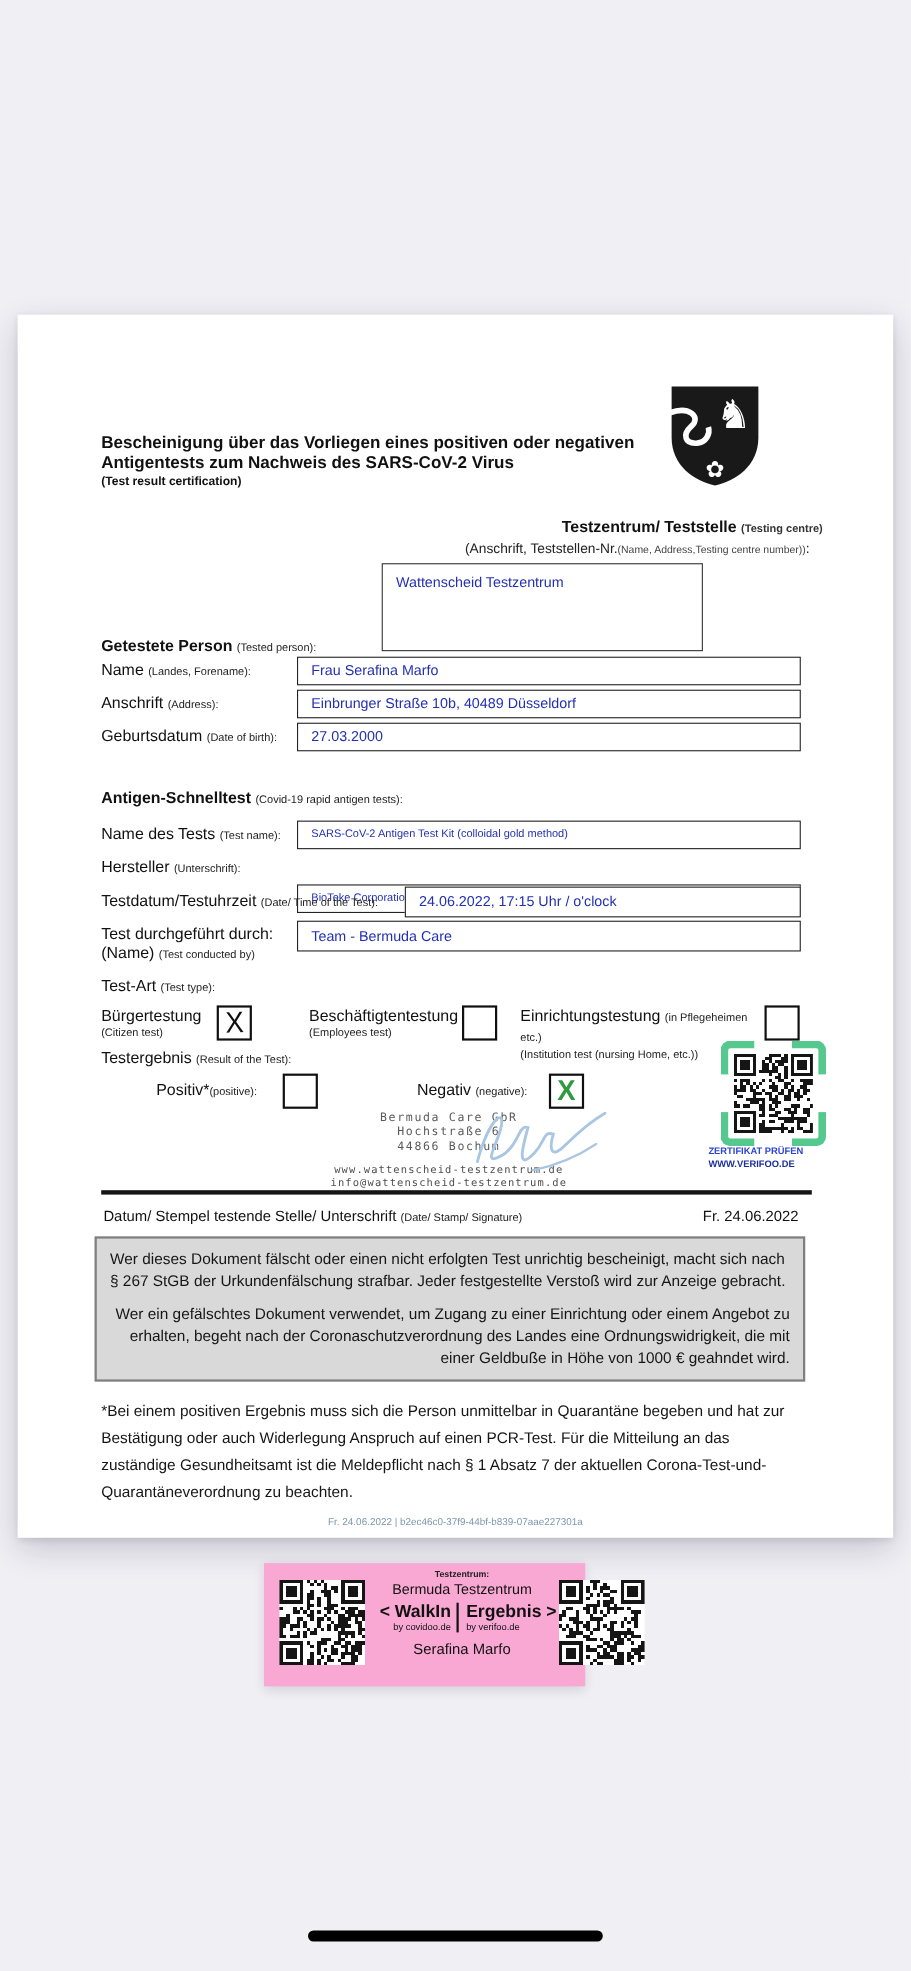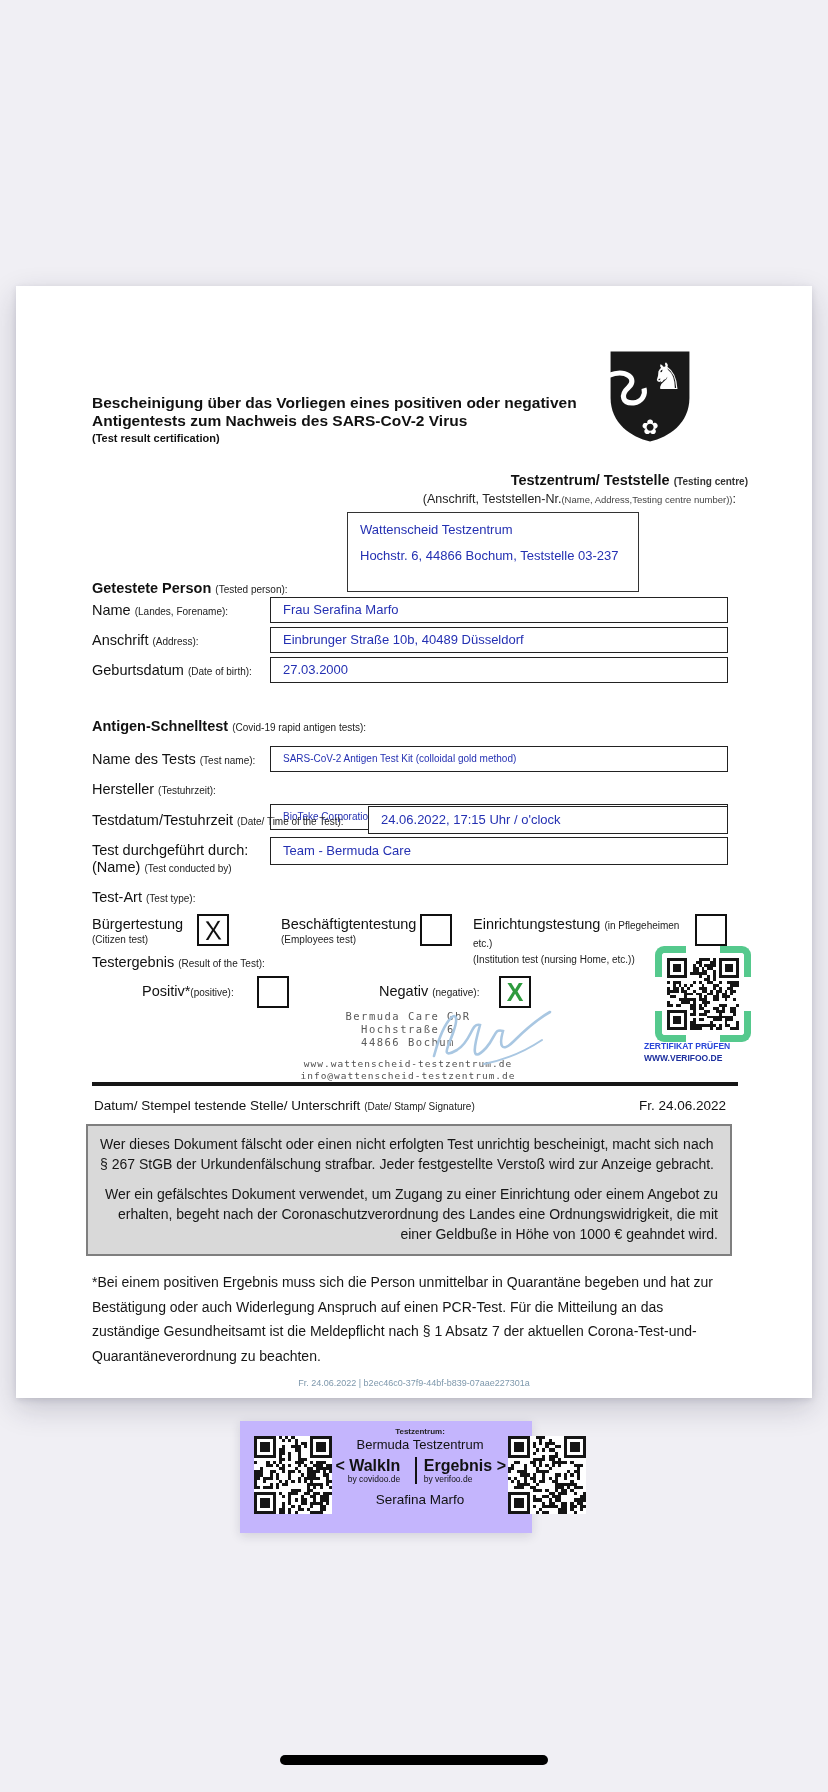--- a/index.html
+++ b/index.html
@@ -62,29 +62,29 @@
   .datum-date{top:812px;right:86px;font-size:13.5px;}
   .warnbox{
     left:70px;top:838px;width:646px;box-sizing:border-box;background:#d9d9d9;border:2px solid #7f7f7f;
     padding:8px 12px 10px 12px;font-size:14px;line-height:20px;color:#161616;
   }
   .warnbox p{margin:0;} .warnbox p+p{margin-top:10px;text-align:right;}
   .footnote{left:76px;top:984px;width:640px;font-size:14px;line-height:24.5px;color:#161616;}
   .docid{left:0;top:1092px;width:796px;text-align:center;font-size:9px;color:var(--doc-id,#7e98ac);}
   
   .label-card{
-    left:240px;top:1421px;width:292px;height:112px;background:#c4b5fd;
+    left:240px;top:1421px;width:292px;height:112px;background:#f9a8d4;
     box-shadow:0 3px 10px rgba(30,30,60,.14);
   }
   .lc-mid{left:94px;top:6px;width:172px;text-align:center;}
   .lc-h{font-size:8px;font-weight:bold;color:#222;}
   .lc-centre{font-size:13px;margin-top:1px;}
   .wi-row{display:flex;justify-content:center;margin-top:5px;}
   .wi-col{width:84px;}
-  .wi-col.left{text-align:right;padding-right:15px;}
+  .wi-col.left{text-align:right;padding-right:5px;}
   .wi-col.right{text-align:left;padding-left:7px;}
   .wi-big{font-size:16px;font-weight:bold;line-height:17px;white-space:nowrap;}
   .wi-sm{font-size:8.5px;line-height:10px;}
   .wi-div{width:2px;background:#111;}
   .lc-person{font-size:13.5px;margin-top:8px;}
   .qr{display:block;}
   
   .home-bar{left:280px;top:1755px;width:268px;height:10px;border-radius:5px;background:#000;}
 </style>
 </head>
@@ -110,21 +110,20 @@
   <div class="abs hdr1">
     <span>Testzentrum/ Teststelle</span>
     <span class="sm">(Testing centre)</span>
   </div>
   <div class="abs hdr2">
     <span>(Anschrift, Teststellen-Nr.</span><span class="sm">(Name, Address,Testing centre number))</span><span>:</span>
   </div>
 
   <div class="abs centre-box">
     <div>Wattenscheid Testzentrum</div>
-    <div>Hochstr. 6, 44866 Bochum, Teststelle 03-237</div>
   </div>
 
   <div class="abs sec-h" style="left:76px;top:294px;">
     <span>Getestete Person</span>
     <span class="sm">(Tested person):</span>
   </div>
 
   <div class="abs flabel" style="left:76px;top:316px;">
     <span>Name</span>
     <span class="sm">(Landes, Forename):</span>
@@ -157,21 +156,21 @@
   <div class="abs flabel" style="left:76px;top:465px;">
     <span>Name des Tests</span>
     <span class="sm">(Test name):</span>
   </div>
   <div class="abs fbox v11" style="left:254px;top:460px;width:458px;height:26px;line-height:23px;">
     <span>SARS-CoV-2 Antigen Test Kit (colloidal gold method)</span>
   </div>
 
   <div class="abs flabel" style="left:76px;top:495px;">
     <span>Hersteller</span>
-    <span class="sm">(Testuhrzeit):</span>
+    <span class="sm">(Unterschrift):</span>
   </div>
   <div class="abs fbox v11" style="left:254px;top:490px;width:458px;height:26px;line-height:23px;margin-top:28px;">
     <span>BioTeke Corporation (Wuxi) Co.,Ltd</span>
   </div>
 
   <div class="abs flabel" style="left:76px;top:526px;">
     <span>Testdatum/Testuhrzeit</span>
     <span class="sm">(Date/ Time of the Test):</span>
   </div>
   <div class="abs fbox v13" style="left:352px;top:520px;width:360px;height:28px;line-height:25px;">

